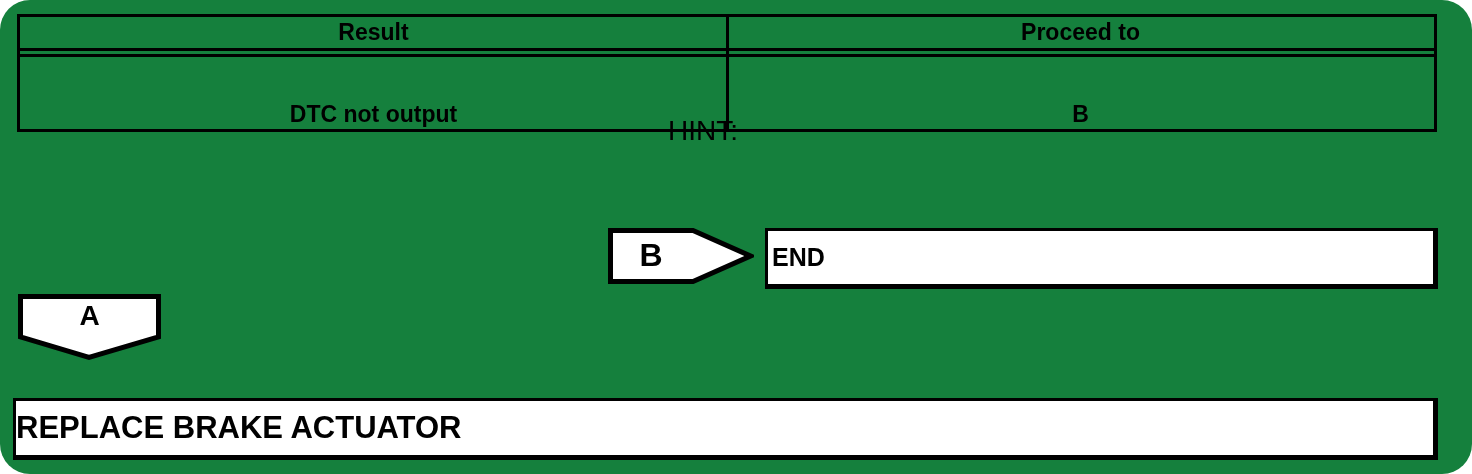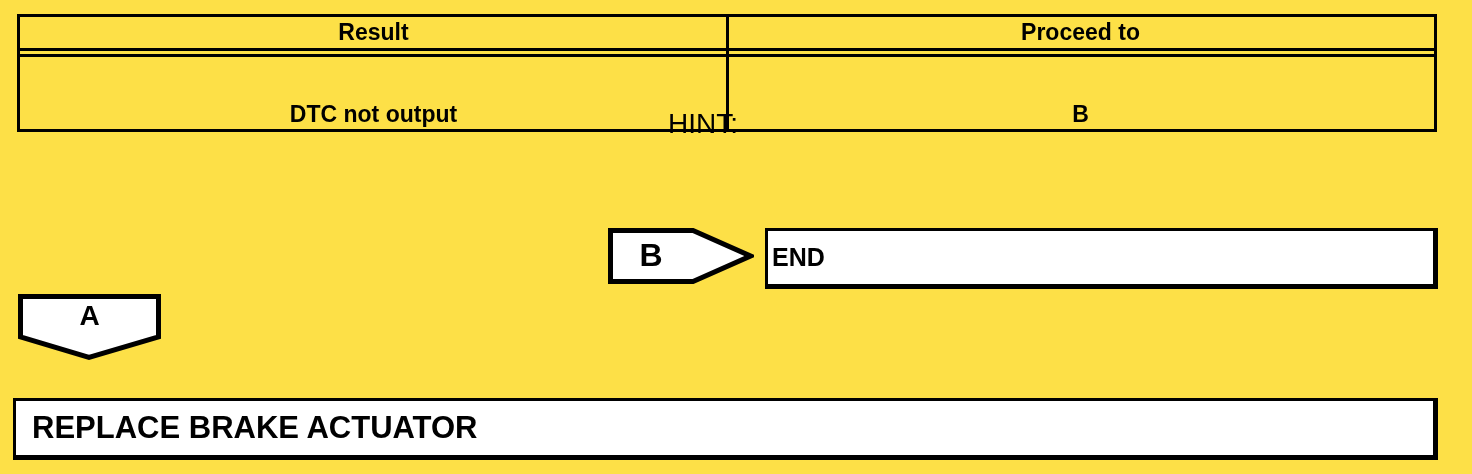--- a/index.html
+++ b/index.html
@@ -6,22 +6,23 @@
     margin: 0;
     padding: 0;
     background: #ffffff;
     font-family: "Liberation Sans", sans-serif;
     color: #000000;
   }
   .page {
     position: relative;
     width: 1472px;
     height: 474px;
-    background: #fde047;
+    background: #15803d;
     overflow: hidden;
+    border-radius: 30px;
   }
 
   
   .rtable {
     position: absolute;
     left: 17px;
     top: 14px;
     width: 1414px;
     border: 3px solid #000;
   }
@@ -49,21 +50,21 @@
     bottom: 0;
     width: 3px;
     margin-left: -1.5px;
     background: #000;
   }
 
   
   .hint {
     position: absolute;
     left: 668px;
-    top: 106px;
+    top: 113px;
     font-size: 28px;
     line-height: 36px;
     font-weight: normal;
     white-space: nowrap;
   }
 
   
   .pent { position: absolute; }
   .pent svg { display: block; }
   .pent-label {
@@ -97,21 +98,20 @@
     height: 61px;
     font-size: 25px;
     padding-left: 4px;
   }
   .replacebox {
     left: 13px;
     top: 398px;
     width: 1425px;
     height: 62px;
     font-size: 31px;
-    padding-left: 16px;
   }
 </style>
 </head>
 <body>
 
 <div class="page">
 
   <div class="rtable">
     <div class="row header">
       <div class="cell">Result</div>

